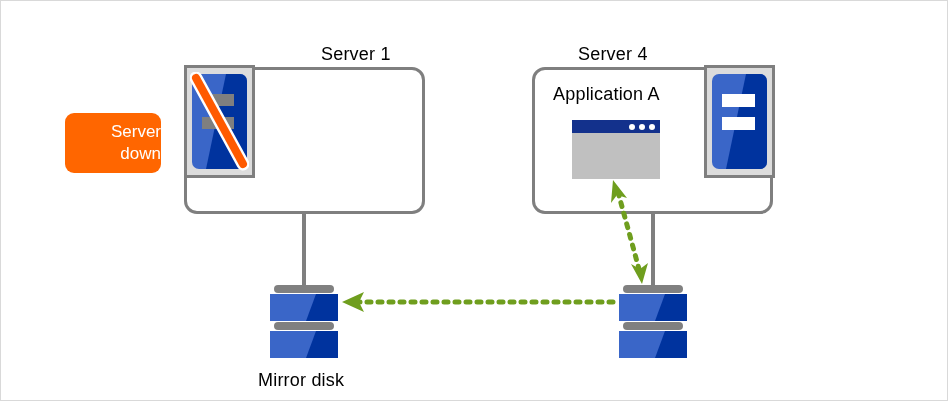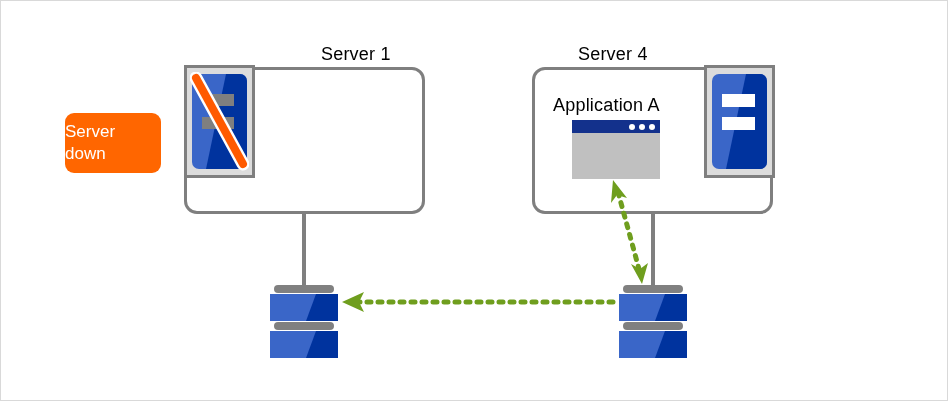--- a/index.html
+++ b/index.html
@@ -55,21 +55,21 @@
   
   .status-badge {
     background: #ff6600;
     border-radius: 9px;
     color: #ffffff;
     font-size: 17px;
     line-height: 22px;
     text-align: center;
     display: flex;
     flex-direction: column;
-    align-items: flex-start;
+    align-items: flex-end;
     justify-content: center;
     box-sizing: border-box;
   }
 
   
   .unit-frame {
     background: #dcdcdc;
     border: 3px solid #7f7f7f;
     box-sizing: border-box;
     display: flex;
@@ -149,21 +149,21 @@
 
   <div class="abs unit-frame" style="left:703px; top:64px; width:71px; height:113px;">
     <svg width="59" height="99" viewBox="0 0 59 99" aria-hidden="true">
       <rect x="2" y="2" width="55" height="95" rx="7" fill="#3a66c8"></rect>
       <path d="M36 2 H50 a7 7 0 0 1 7 7 V90 a7 7 0 0 1 -7 7 H16 Z" fill="#00339e"></path>
       <rect x="12" y="22" width="33" height="13" fill="#ffffff"></rect>
       <rect x="12" y="45" width="33" height="13" fill="#ffffff"></rect>
     </svg>
   </div>
 
-  <div class="abs label app-title" style="left:552px; top:95px;">Application  A</div>
+  <div class="abs label app-title" style="left:552px; top:84px;">Application  A</div>
 
   <div class="abs app-window" style="left:571px; top:119px; width:88px; height:59px;">
     <div class="app-titlebar">
       <span class="app-dot"></span>
       <span class="app-dot"></span>
       <span class="app-dot"></span>
     </div>
   </div>
 
   <div class="abs connector-v" style="left:301px; top:212px; width:4px; height:77px;"></div>
@@ -174,20 +174,21 @@
     <svg width="68" height="77" viewBox="0 0 68 77" aria-hidden="true">
       <rect x="4" y="0" width="60" height="8" rx="4" fill="#808080"></rect>
       <rect x="0" y="9" width="68" height="27" fill="#3a66c8"></rect>
       <path d="M46 9 H68 V36 H36 Z" fill="#00339e"></path>
       <rect x="4" y="37" width="60" height="8" rx="4" fill="#808080"></rect>
       <rect x="0" y="46" width="68" height="27" fill="#3a66c8"></rect>
       <path d="M46 46 H68 V73 H36 Z" fill="#00339e"></path>
     </svg>
   </div>
 
+  <div class="abs label disk-title" style="left:257px; top:370px;">Mirror disk</div>
 
   <div class="abs disk" style="left:618px; top:284px;">
     <svg width="68" height="77" viewBox="0 0 68 77" aria-hidden="true">
       <rect x="4" y="0" width="60" height="8" rx="4" fill="#808080"></rect>
       <rect x="0" y="9" width="68" height="27" fill="#3a66c8"></rect>
       <path d="M46 9 H68 V36 H36 Z" fill="#00339e"></path>
       <rect x="4" y="37" width="60" height="8" rx="4" fill="#808080"></rect>
       <rect x="0" y="46" width="68" height="27" fill="#3a66c8"></rect>
       <path d="M46 46 H68 V73 H36 Z" fill="#00339e"></path>
     </svg>

